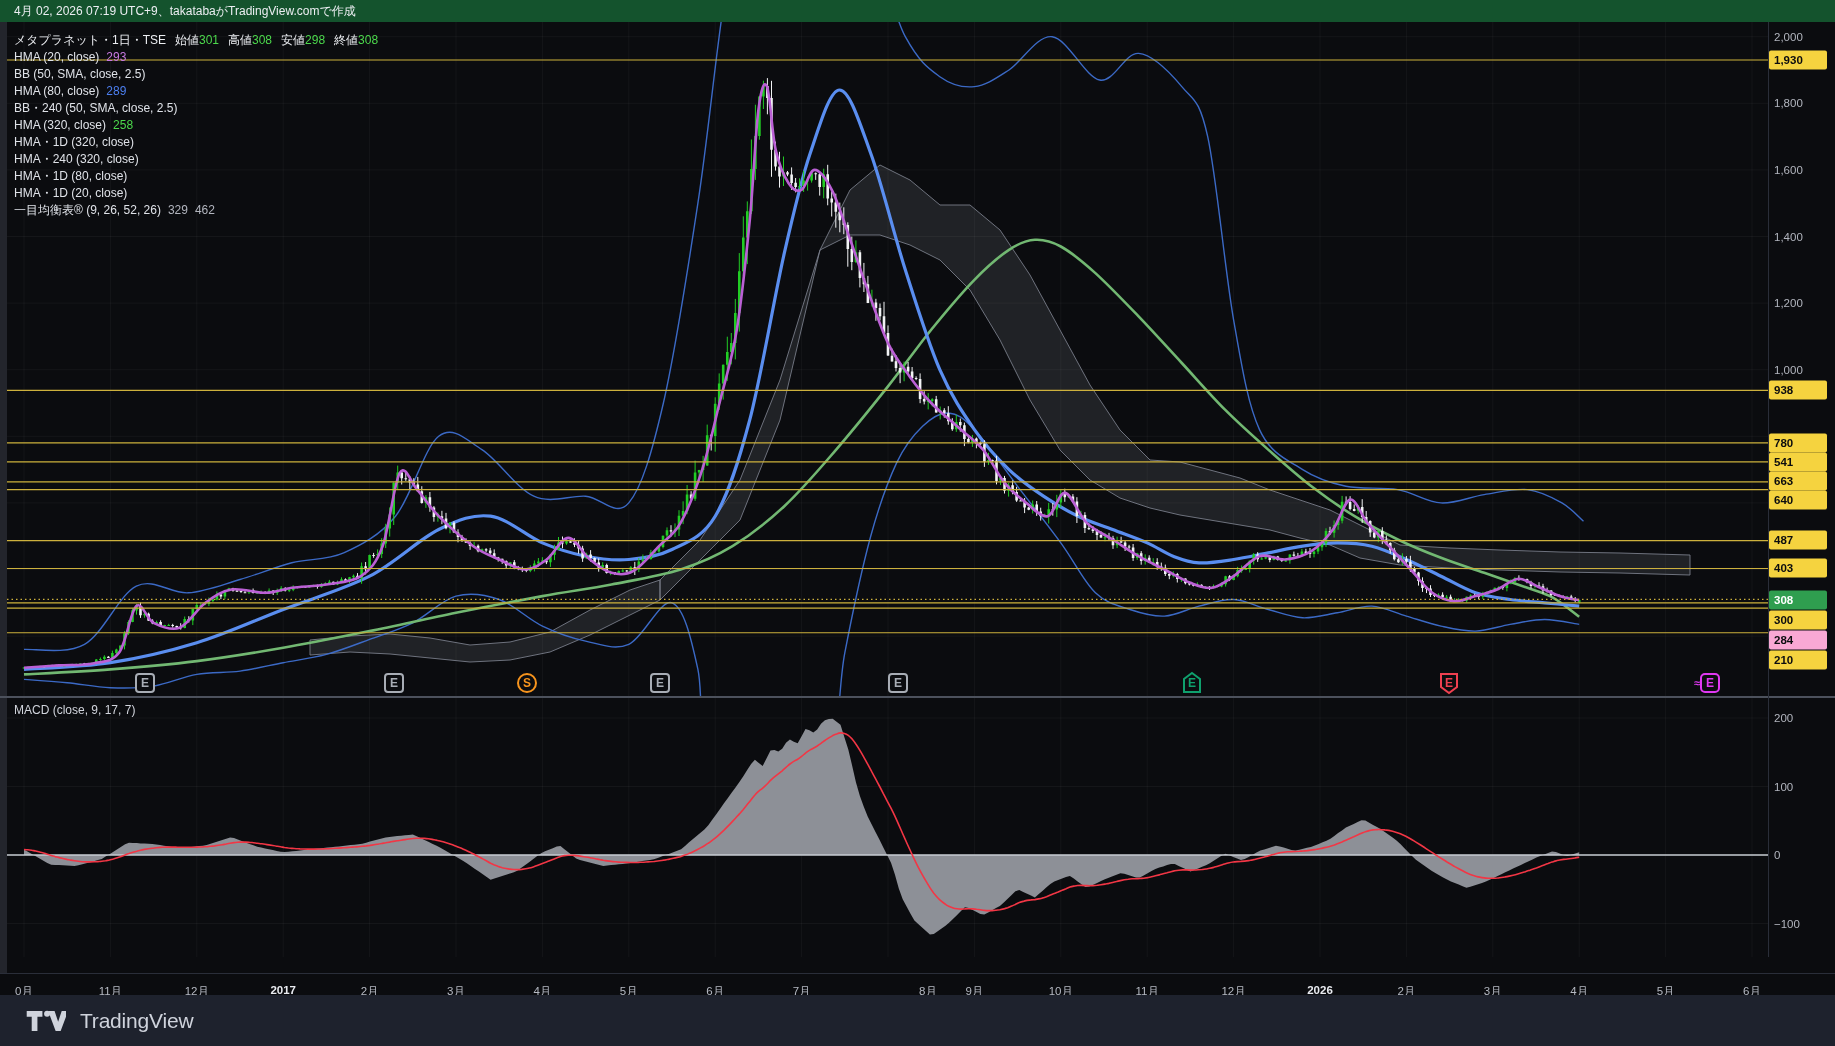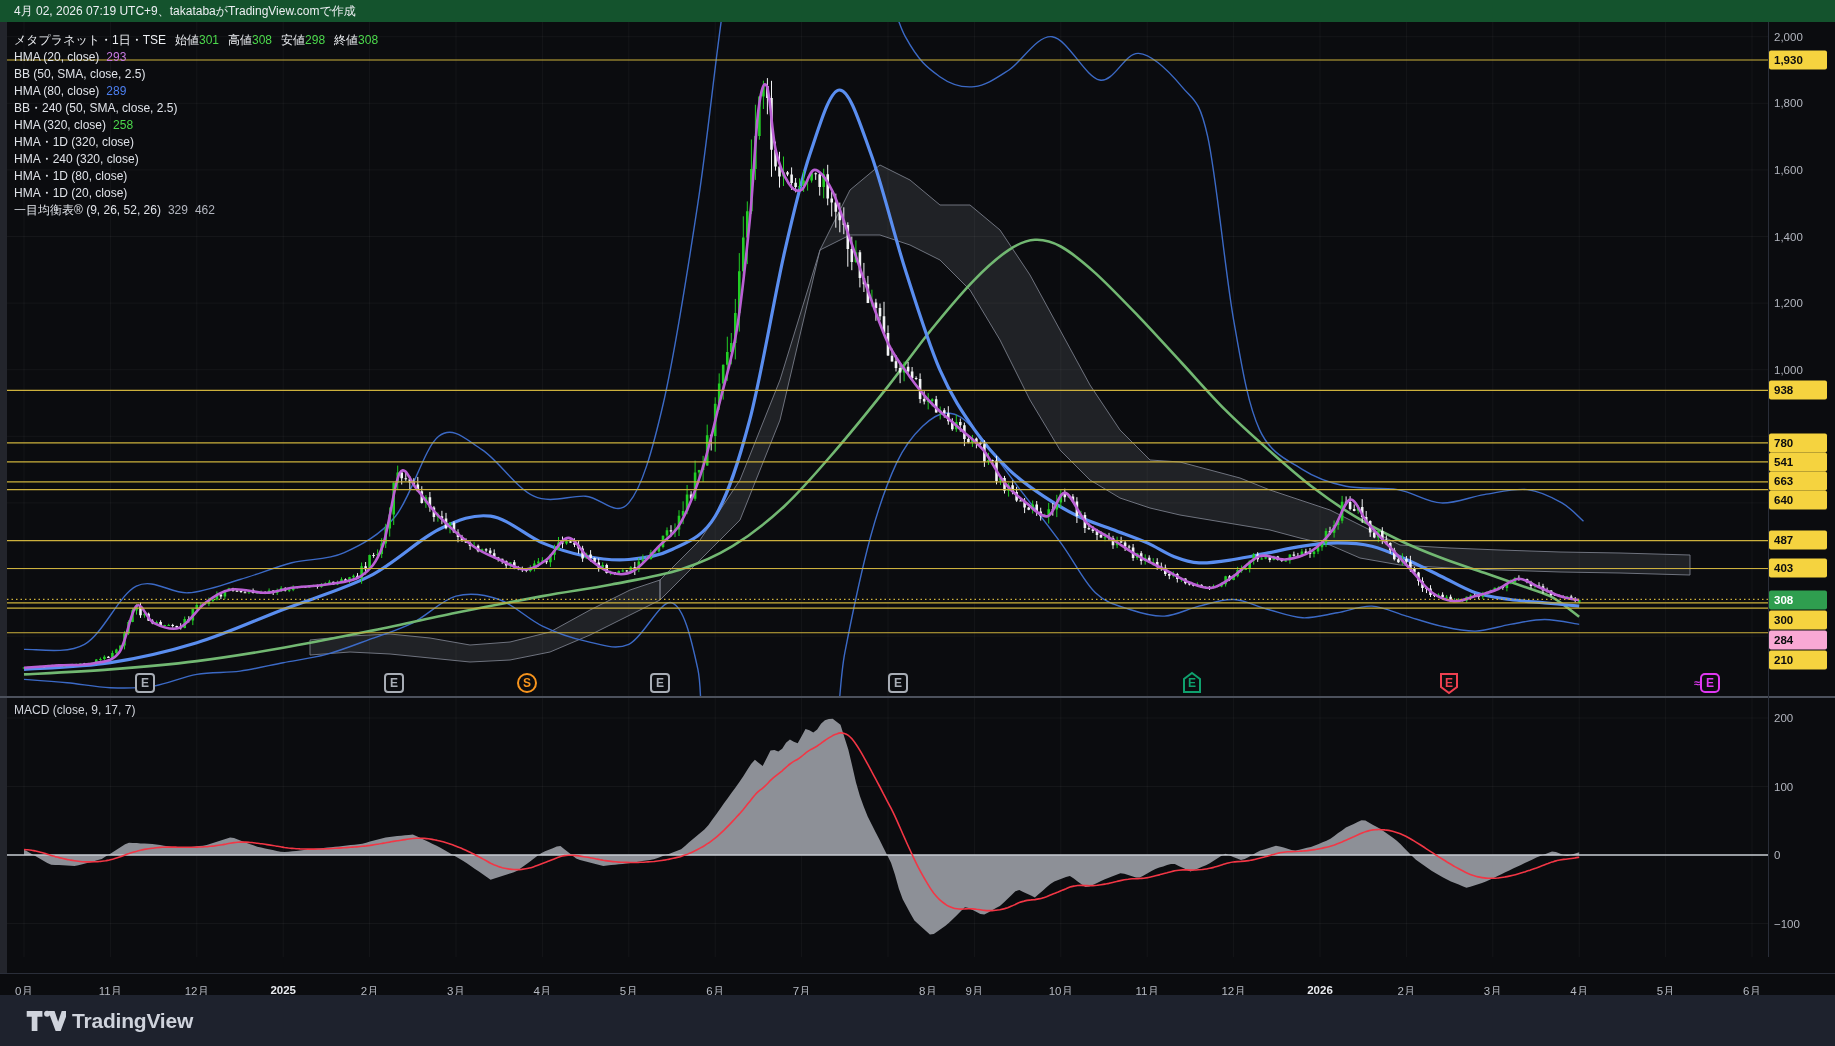--- a/index.html
+++ b/index.html
@@ -25,21 +25,21 @@
   .plabel{position:absolute;left:1769px;width:58px;height:19px;border-radius:2px;
           font-size:11.5px;font-weight:600;color:#0b0c0f;line-height:19px;padding-left:5px;
           box-sizing:border-box;transform:translateY(-50%);}
   .plabel.cur{color:#fff;}
   #time-axis{left:0;top:957px;width:1835px;height:38px;border-top:1px solid #2a2e39;background:#0b0c0f;margin-top:16px;}
   .tlabel{position:absolute;top:10px;transform:translateX(-50%);font-size:11.5px;color:#b6bac3;}
   .tlabel.year{font-weight:700;color:#e9ebf0;}
   #axis-vline{left:1768px;top:22px;width:1px;height:935px;background:#2a2e39;}
   #pane-sep{left:0;top:696px;width:1835px;height:2px;background:#4c515c;}
   #footer{left:0;top:995px;width:1835px;height:51px;background:#1e222d;display:flex;align-items:center;padding-left:26px;box-sizing:border-box;}
-  #footer .brand{color:#cfd3dc;font-size:21px;font-weight:700;margin-left:6px;letter-spacing:-0.2px;}
+  #footer .brand{color:#cfd3dc;font-size:21px;font-weight:400;margin-left:14px;letter-spacing:-0.2px;}
 </style>
 </head>
 <body>
 
 <div id="topbar" class="abs">
   <span>4月 02, 2026 07:19 UTC+9、takatabaがTradingView.comで作成</span>
 </div>
 
 <div id="watermark" class="abs">
   <div class="wm1">3350・1日</div>
@@ -207,21 +207,21 @@
     <div class="ptick" style="top: 718px;">200</div>
     <div class="ptick" style="top: 786.5px;">100</div>
     <div class="ptick" style="top: 855px;">0</div>
     <div class="ptick" style="top: 923.5px;">−100</div>
   </div>
 
 <div id="time-axis" class="abs">
     <div class="tlabel" style="left: 24px;">0月</div>
     <div class="tlabel" style="left: 110.4px;">11月</div>
     <div class="tlabel" style="left: 196.8px;">12月</div>
-    <div class="tlabel year" style="left: 283.2px;">2025</div>
+    <div class="tlabel year" style="left: 283.2px;">2017</div>
     <div class="tlabel" style="left: 369.6px;">2月</div>
     <div class="tlabel" style="left: 456px;">3月</div>
     <div class="tlabel" style="left: 542.4px;">4月</div>
     <div class="tlabel" style="left: 628.8px;">5月</div>
     <div class="tlabel" style="left: 715.2px;">6月</div>
     <div class="tlabel" style="left: 801.6px;">7月</div>
     <div class="tlabel" style="left: 928px;">8月</div>
     <div class="tlabel" style="left: 974.4px;">9月</div>
     <div class="tlabel" style="left: 1060.8px;">10月</div>
     <div class="tlabel" style="left: 1147.2px;">11月</div>

